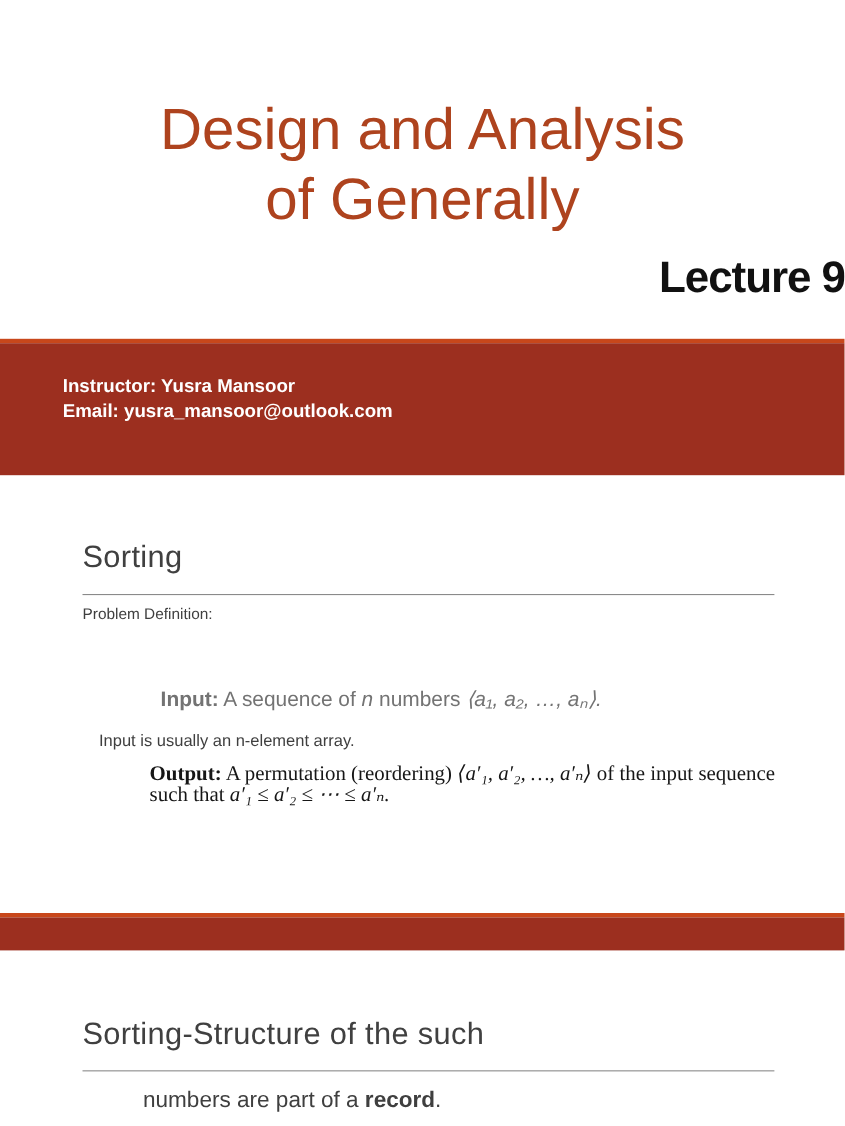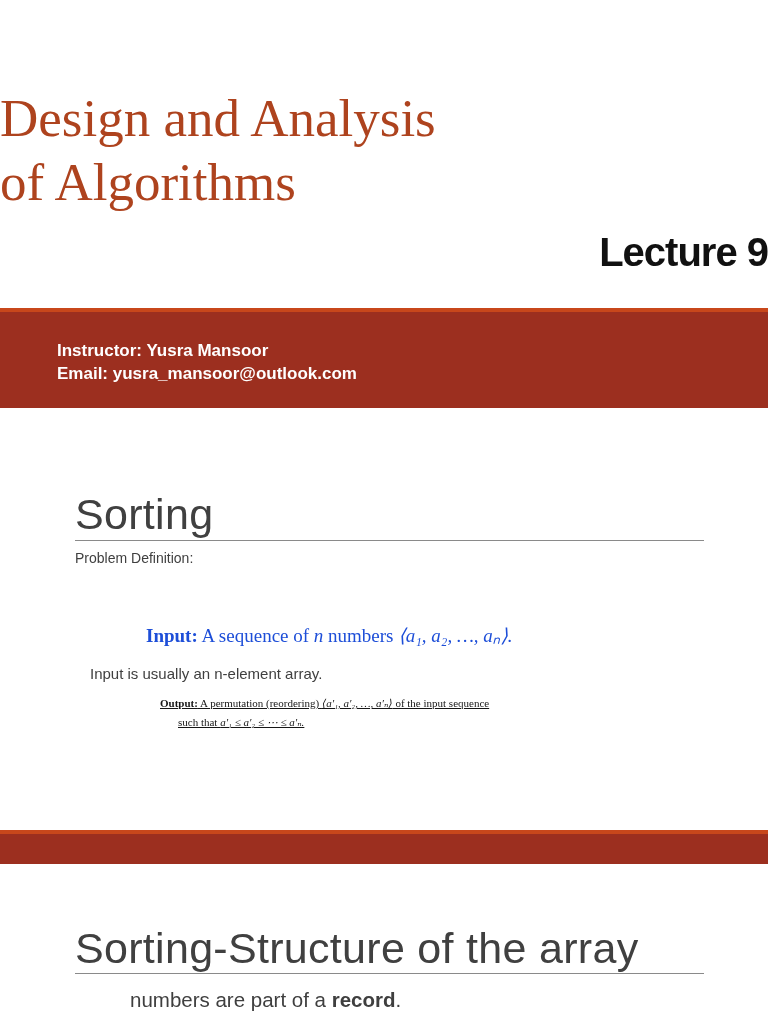--- a/index.html
+++ b/index.html
@@ -12,73 +12,74 @@
     font-family: "Liberation Sans", sans-serif;
   }
   .slide { position: absolute; left: 0; width: 768px; }
   #slide1 { top: 0; height: 432px; }
   #slide2 { top: 432px; height: 432px; }
   #slide3 { top: 864px; height: 160px; }
 
   
   .main-title {
     position: absolute; top: 86px; left: 0; width: 100%;
-    font-family: Liberation Serif, serif;
+    text-align: center;
+    font-family: Liberation Sans, sans-serif;
     font-size: 53px; line-height: 64px;
     color: #AE431E; font-weight: 400;
   }
   .lecture-subtitle {
     position: absolute; top: 230px; left: 0; width: 100%;
     text-align: right;
     font-size: 40px; font-weight: 600; letter-spacing: -1px;
     color: #111111;
   }
   .banner { position: absolute; top: 308px; left: 0; width: 100%; height: 124px; }
   .banner-accent { height: 4px; background: #C8471B; }
   .banner-body {
-    height: 96px; background: #9C2F1F;
+    height: 120px; background: #9C2F1F;
     box-sizing: border-box; padding: 27px 0 0 57px;
   }
   .banner-line {
     color: #ffffff; font-size: 17px; font-weight: 700; line-height: 23px;
   }
 
   
   .slide-heading {
     position: absolute; left: 75px;
-    font-size: 43px; font-weight: 300; letter-spacing: 0.3px;
+    font-size: 28px; font-weight: 300; letter-spacing: 0.3px;
     color: #404040; white-space: nowrap;
   }
   .rule {
     position: absolute; left: 75px; width: 629px; height: 1px;
     background: #8a8a8a;
   }
 
   
   #slide2 .slide-heading { top: 58px; }
   #slide2 .rule { top: 108px; }
   .problem-def {
     position: absolute; left: 75px; top: 118px;
     font-size: 14px; color: #3F3F3F;
   }
   .math-input {
     position: absolute; left: 146px; top: 190px;
-    font-family: Liberation Serif, serif;
-    font-size: 19px; color: #1d4ed8; white-space: nowrap;
+    font-family: Liberation Sans, sans-serif;
+    font-size: 19px; color: #737373; white-space: nowrap;
   }
   .note {
     position: absolute; left: 90px; top: 233px;
     font-size: 15px; color: #3F3F3F;
   }
   .math-output {
-    position: absolute; left: 160px; top: 262px;
+    position: absolute; left: 136px; top: 262px;
     font-family: "Liberation Serif", "DejaVu Serif", serif;
-    font-size: 11px; line-height: 19px; color: #161616; white-space: nowrap; text-decoration: underline;
+    font-size: 19px; line-height: 19px; color: #161616; white-space: nowrap;
   }
-  .math-output .out-line2 { margin-left: 18px; }
+  .math-output .out-line2 { }
   .bold { font-weight: 700; }
   .ital { font-style: italic; }
   .bottom-stripe { position: absolute; left: 0; bottom: 0; width: 100%; }
   .stripe-accent { height: 4px; background: #C8471B; }
   .stripe-body { height: 30px; background: #9C2F1F; }
 
   
   #slide3 .slide-heading { top: 60px; }
   #slide3 .rule { top: 109px; }
   .para {
@@ -87,21 +88,21 @@
   }
 </style>
 </head>
 <body>
 
 <div class="page">
 
   <section class="slide" id="slide1">
     <div class="main-title">
       <div>Design and Analysis</div>
-      <div>of Algorithms</div>
+      <div>of Generally</div>
     </div>
     <div class="lecture-subtitle">Lecture 9</div>
     <div class="banner">
       <div class="banner-accent"></div>
       <div class="banner-body">
         <div class="banner-line">Instructor: Yusra Mansoor</div>
         <div class="banner-line">Email: yusra_mansoor@outlook.com</div>
       </div>
     </div>
   </section>
@@ -126,21 +127,21 @@
       </div>
     </div>
 
     <div class="bottom-stripe">
       <div class="stripe-accent"></div>
       <div class="stripe-body"></div>
     </div>
   </section>
 
   <section class="slide" id="slide3">
-    <div class="slide-heading">Sorting-Structure of the array</div>
+    <div class="slide-heading">Sorting-Structure of the such</div>
     <div class="rule"></div>
     <div class="para">
       <div>
         <span>numbers are part of a </span><span class="bold">record</span><span>.</span>
       </div>
     </div>
   </section>
 
 </div>
 

